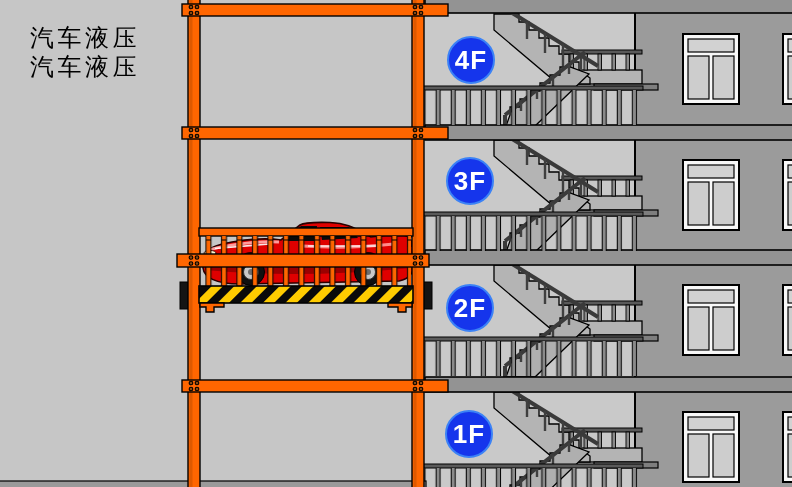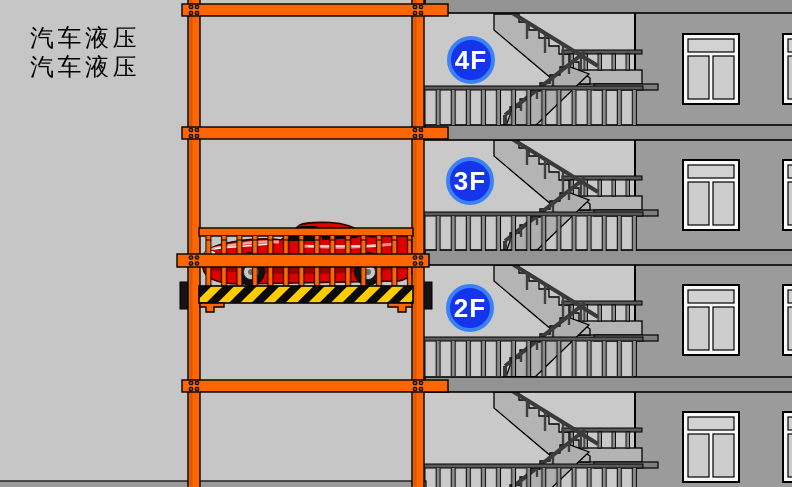--- a/index.html
+++ b/index.html
@@ -10,21 +10,21 @@
   html,body{margin:0;padding:0;}
   .scene{position:relative;width:792px;height:487px;background:var(--bg);
          overflow:hidden;font-family:"Liberation Sans",sans-serif;}
   .stairzone{position:absolute;left:425px;top:0;width:209px;height:487px;background:var(--stair-bg);}
   .wall{position:absolute;left:634px;top:0;width:158px;height:487px;background:var(--wall);
         border-left:2px solid #000;box-sizing:border-box;}
   .overlay{position:absolute;left:0;top:0;width:792px;height:487px;}
   .title{position:absolute;left:30px;top:24px;font-size:24px;font-weight:normal;color:#000;
          letter-spacing:3.5px;line-height:28.5px;white-space:nowrap;text-align:right;}
   .floor-badge{position:absolute;width:48px;height:48px;border-radius:50%;
-         background:var(--floor-blue);border:4px solid #3b82f6;box-sizing:border-box;
+         background:var(--floor-blue);border:2px solid #3b82f6;box-sizing:border-box;
          display:flex;align-items:center;justify-content:center;
          color:#fff;font-weight:bold;font-size:26px;letter-spacing:1px;}
   
   .o{fill:var(--frame-orange);stroke:#000;stroke-width:1.4;}
   .oshade{fill:#C24E00;opacity:.55;}
   .slabr{fill:var(--slab);stroke:#000;stroke-width:1.6;}
   .band{fill:#B4B4B4;stroke:#000;stroke-width:1.3;}
   .band2{fill:#AFAFAF;stroke:#000;stroke-width:1.3;}
   .lip{fill:#7E7E7E;stroke:#000;stroke-width:1.2;}
   .rail{fill:#5A5A5A;stroke:#000;stroke-width:1;}
@@ -193,14 +193,17 @@
 
   <div class="floor-badge" style="left:447px;top:36px;">
     <span>4F</span>
   </div>
   <div class="floor-badge" style="left:446px;top:157px;">
     <span>3F</span>
   </div>
   <div class="floor-badge" style="left:446px;top:284px;">
     <span>2F</span>
   </div>
+  <div class="floor-badge" style="left:445px;top:410px;">
+    <span>1F</span>
+  </div>
 
 </div>
 
 </body></html>

